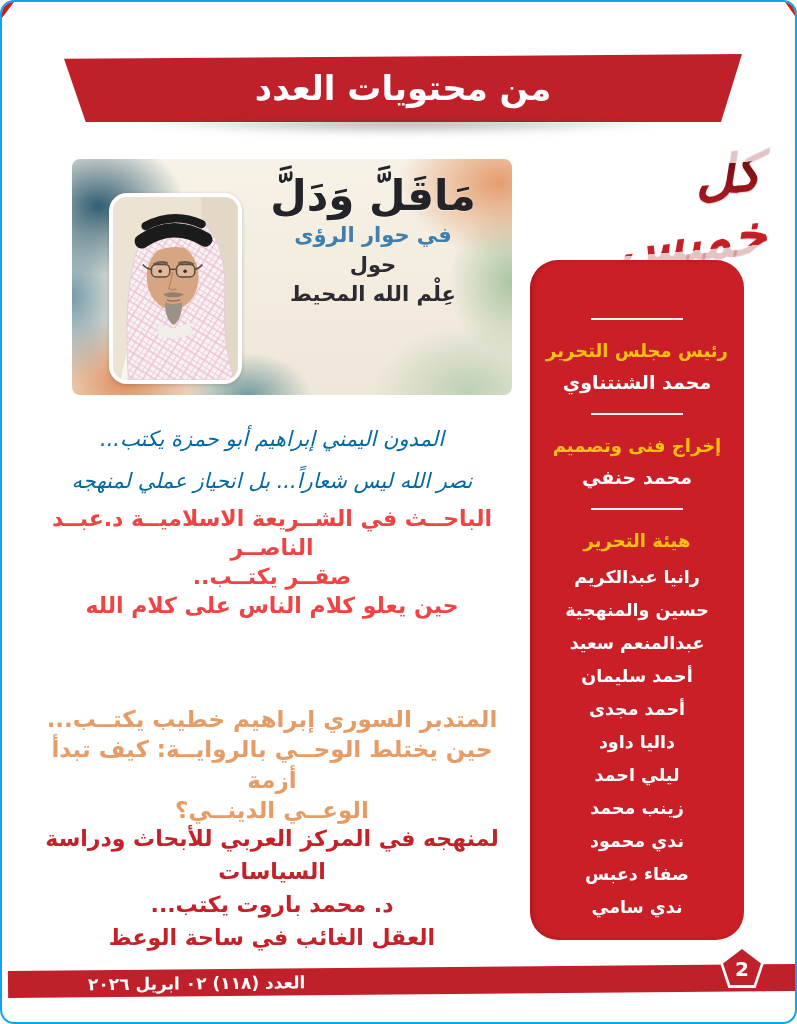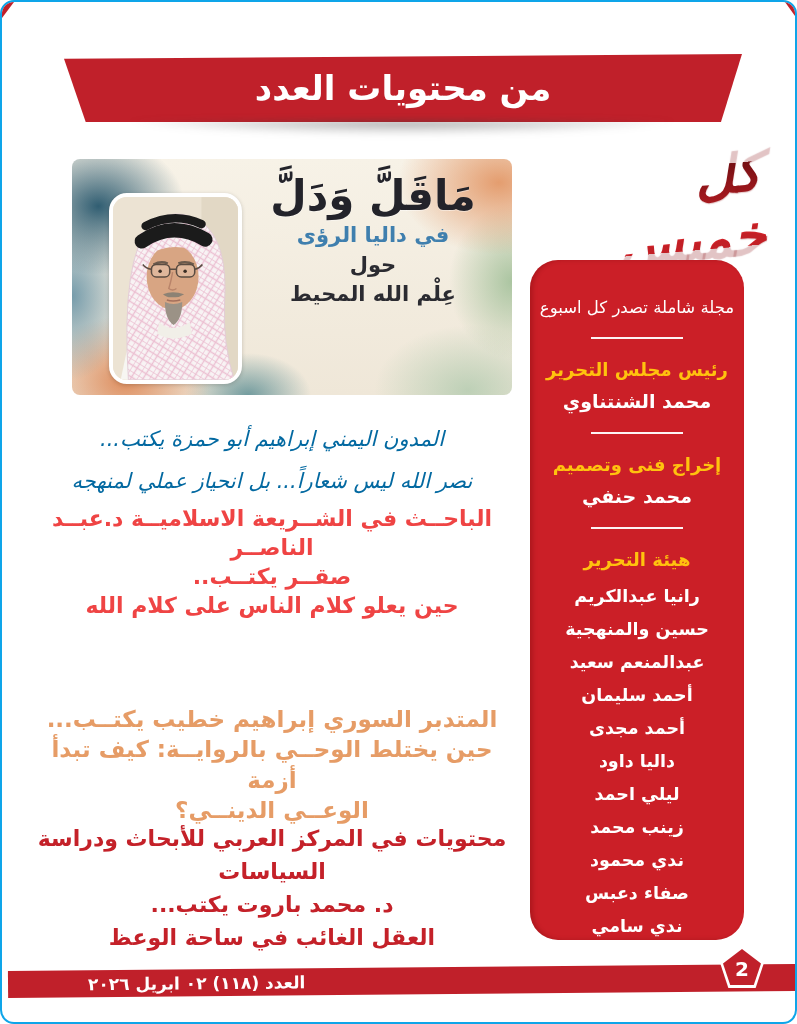--- a/index.html
+++ b/index.html
@@ -115,21 +115,21 @@
         <circle cx="75" cy="77" r="1.8" fill="#3a2d24"></circle>
         <path d="M62 78 Q60 89 58 95 Q62 98 66 95" stroke="#b9846a" stroke-width="1.5" fill="none"></path>
         <path d="M52 101 Q62 97 74 101 Q68 105 63 104 Q56 105 52 101 Z" fill="#8d8274"></path>
         <path d="M56 107 Q62 109 70 107" stroke="#a4705c" stroke-width="1.5" fill="none"></path>
         <path d="M54 109 Q63 113 72 109 Q72 127 63 133 Q54 127 54 109 Z" fill="#9b9286"></path>
         <path d="M48 130 Q62 142 80 130 L82 142 Q62 152 46 142 Z" fill="#f1efe8"></path>
       </svg>
     </div>
     <div class="callig">
       <div class="c-title">مَاقَلَّ وَدَلَّ</div>
-      <div class="c-sub">في داليا الرؤى</div>
+      <div class="c-sub">في حوار الرؤى</div>
       <div class="c-sub dark">حول</div>
       <div class="c-sub dark">عِلْم الله المحيط</div>
     </div>
   </div>
 
   <div class="art art-1">
     <div>المدون اليمني إبراهيم أبو حمزة يكتب...</div>
     <div>نصر الله ليس شعاراً... بل انحياز عملي لمنهجه</div>
   </div>
 
@@ -139,29 +139,28 @@
     <div>حين يعلو كلام الناس على كلام الله</div>
   </div>
 
   <div class="art art-3">
     <div>المتدبر السوري إبراهيم خطيب يكتــب...</div>
     <div>حين يختلط الوحــي بالروايــة: كيف تبدأ أزمة</div>
     <div>الوعــي الدينــي؟</div>
   </div>
 
   <div class="art art-4">
-    <div>محتويات في المركز العربي للأبحاث ودراسة السياسات</div>
+    <div>لمنهجه في المركز العربي للأبحاث ودراسة السياسات</div>
     <div>د. محمد باروت يكتب...</div>
     <div>العقل الغائب في ساحة الوعظ</div>
   </div>
 
   <div class="logo">كل خميس</div>
 
   <aside class="panel">
-    <div class="tagline">مجلة شاملة تصدر كل اسبوع</div>
     <div class="divider"></div>
 
     <div class="sec-title">رئيس مجلس التحرير</div>
     <div class="sec-name">محمد الشنتناوي</div>
     <div class="divider"></div>
 
     <div class="sec-title">إخراج فنى وتصميم</div>
     <div class="sec-name">محمد حنفي</div>
     <div class="divider"></div>
 

